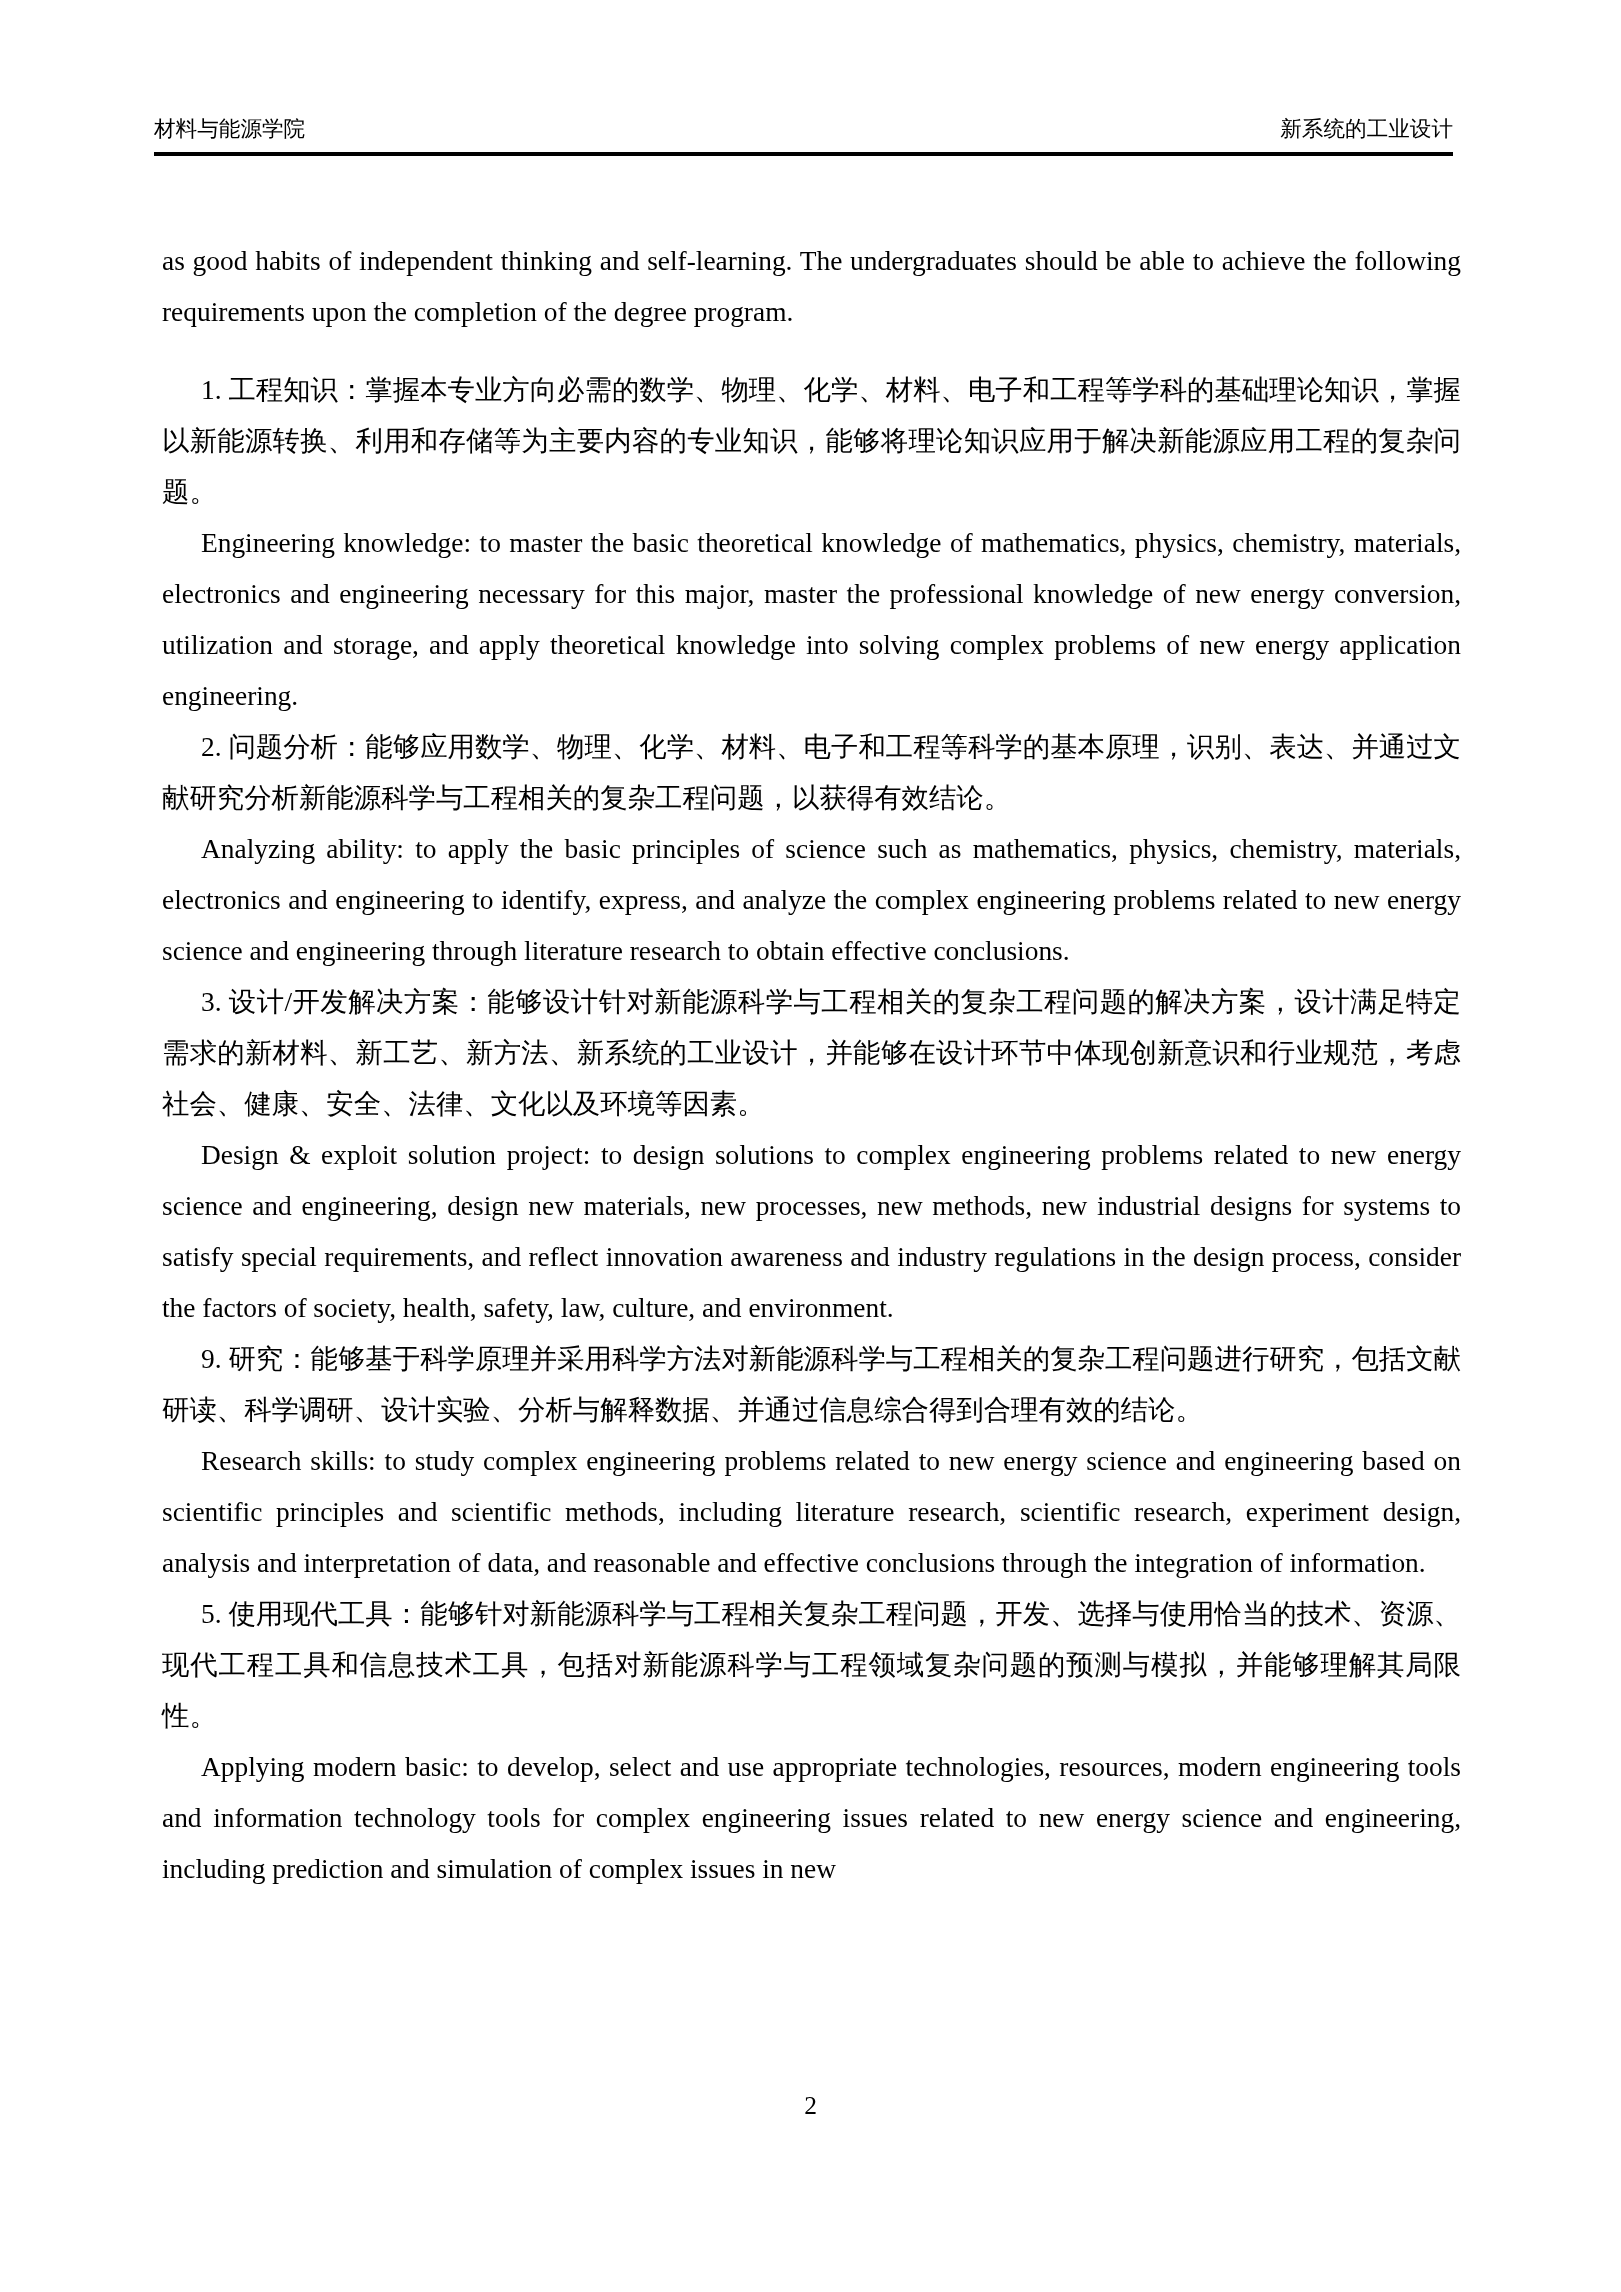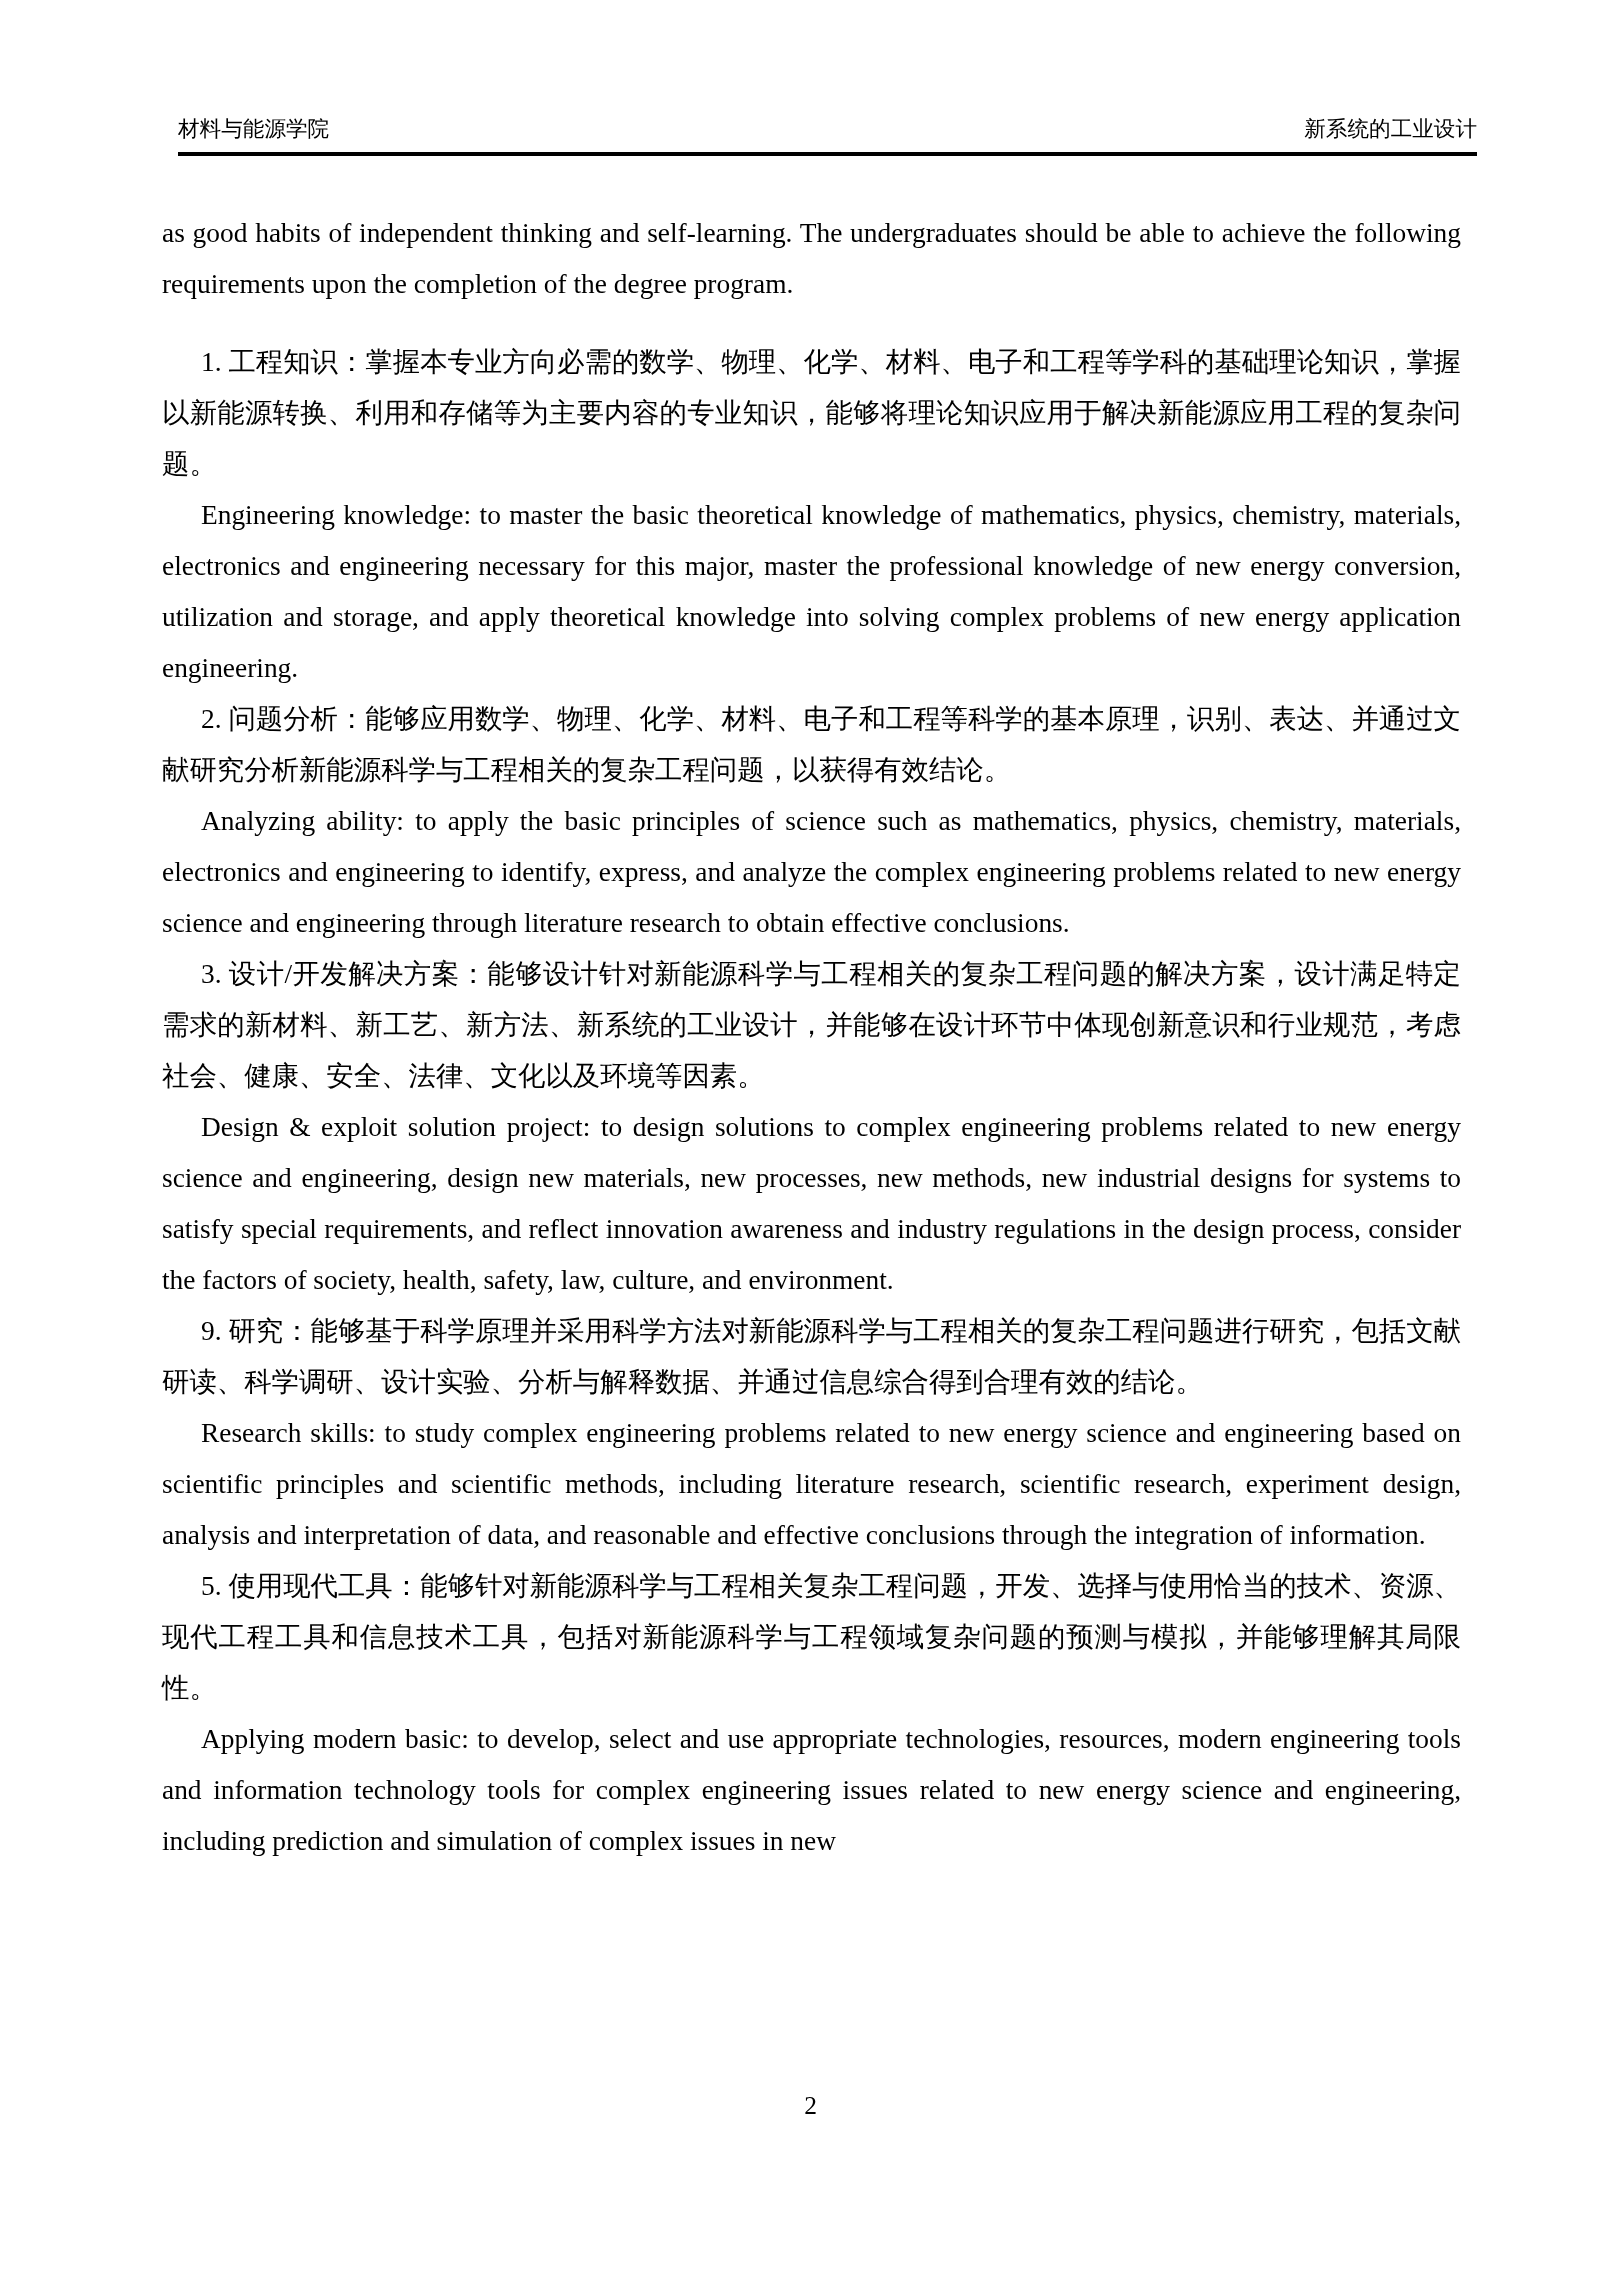--- a/index.html
+++ b/index.html
@@ -13,33 +13,33 @@
     width: 1621px;
     height: 2293px;
     background: #ffffff;
     color: #000000;
     font-family: "Liberation Serif", "DejaVu Serif", serif;
     overflow: hidden;
   }
   .header {
     position: absolute;
     top: 116px;
-    left: 178px;
+    left: 154px;
     width: 1299px;
     display: flex;
     justify-content: space-between;
     font-size: 21.6px;
     line-height: 27.4px;
     padding-bottom: 8.8px;
     border-bottom: 4.9px solid #000000;
     gap: 12px;
   }
   .content {
     position: absolute;
-    top: 208px;
+    top: 236px;
     left: 162px;
     width: 1299px;
     font-size: 27.4px;
     line-height: 51px;
     text-align: justify;
   }
   .para {
     margin: 0;
     text-indent: 39px;
   }

